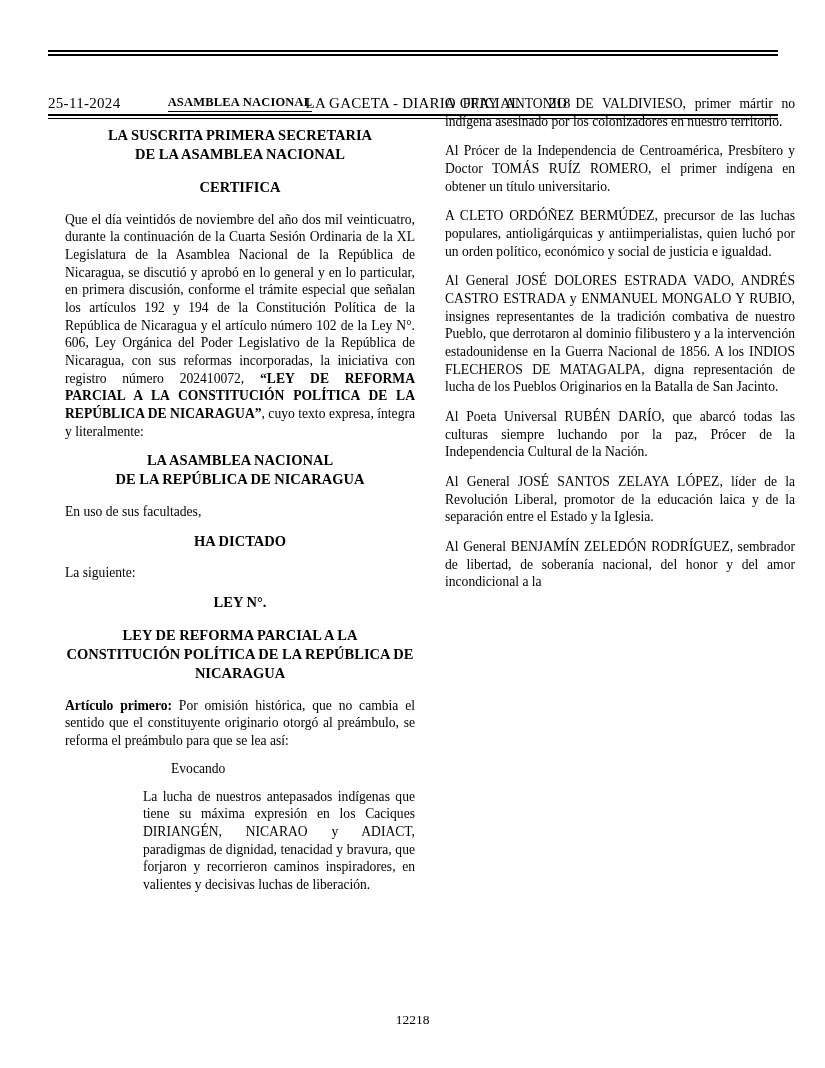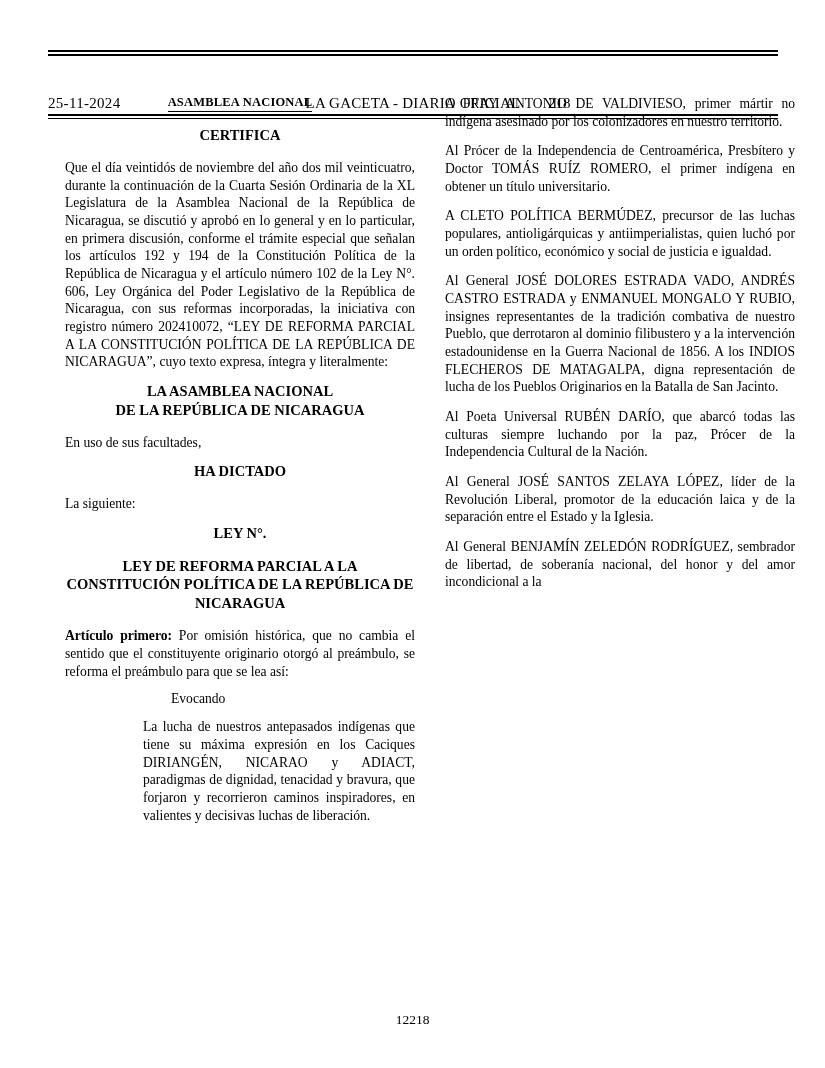--- a/index.html
+++ b/index.html
@@ -80,21 +80,21 @@
   .col-left { padding-right: 14px; }
   .col-right { margin-left: 16px; }
 
   p {
     margin: 0 0 11px 0;
     font-size: 13.7px;
     line-height: 1.28;
     text-align: justify;
     text-justify: inter-word;
   }
-  .bold { font-weight: normal; }
+  .bold { font-weight: bold; }
   .smallcaps-title {
     font-weight: bold;
     font-size: 12.5px;
     text-align: center;
     letter-spacing: 0.2px;
     margin-bottom: 14px;
   }
   .underline-title {
     display: inline-block;
     border-bottom: 1.5px solid #000;
@@ -162,20 +162,22 @@
   </div>
 
   <div class="columns">
 
     <div class="col col-left">
 
       <div class="smallcaps-title">
         <span class="underline-title">ASAMBLEA NACIONAL</span>
       </div>
 
+      <div class="heading" style="white-space: pre-line;">LA SUSCRITA PRIMERA SECRETARIA
+DE LA ASAMBLEA NACIONAL</div>
 
       <div class="heading">CERTIFICA</div>
 
       <p class="body-text"><span>Que el día veintidós de noviembre del año dos mil veinticuatro, durante la continuación de la Cuarta Sesión Ordinaria de la XL Legislatura de la Asamblea Nacional de la República de Nicaragua, se discutió y aprobó en lo general y en lo particular, en primera discusión, conforme el trámite especial que señalan los artículos 192 y 194 de la Constitución Política de la República de Nicaragua y el artículo número 102 de la Ley N°. 606, Ley Orgánica del Poder Legislativo de la República de Nicaragua, con sus reformas incorporadas, la iniciativa con registro número 202410072, </span><span class="bold">“LEY DE REFORMA PARCIAL A LA CONSTITUCIÓN POLÍTICA DE LA REPÚBLICA DE NICARAGUA”</span><span>, cuyo texto expresa, íntegra y literalmente:</span></p>
 
       <div class="heading" style="white-space: pre-line;">LA ASAMBLEA NACIONAL
 DE LA REPÚBLICA DE NICARAGUA</div>
 
       <p class="body-text">En uso de sus facultades,</p>
 
@@ -193,21 +195,21 @@
 
       <div class="evocando">Evocando</div>
 
       <p class="body-text indent-2">La lucha de nuestros antepasados indígenas que tiene su máxima expresión en los Caciques DIRIANGÉN, NICARAO y ADIACT, paradigmas de dignidad, tenacidad y bravura, que forjaron y recorrieron caminos inspiradores, en valientes y decisivas luchas de liberación.</p>
 
     </div>
 
     <div class="col col-right right-col">
       <p>A FRAY ANTONIO DE VALDIVIESO, primer mártir no indígena asesinado por los colonizadores en nuestro territorio.</p>
       <p>Al Prócer de la Independencia de Centroamérica, Presbítero y Doctor TOMÁS RUÍZ ROMERO, el primer indígena en obtener un título universitario.</p>
-      <p>A CLETO POLÍTICA BERMÚDEZ, precursor de las luchas populares, antioligárquicas y antiimperialistas, quien luchó por un orden político, económico y social de justicia e igualdad.</p>
+      <p>A CLETO ORDÓÑEZ BERMÚDEZ, precursor de las luchas populares, antioligárquicas y antiimperialistas, quien luchó por un orden político, económico y social de justicia e igualdad.</p>
       <p>Al General JOSÉ DOLORES ESTRADA VADO, ANDRÉS CASTRO ESTRADA y ENMANUEL MONGALO Y RUBIO, insignes representantes de la tradición combativa de nuestro Pueblo, que derrotaron al dominio filibustero y a la intervención estadounidense en la Guerra Nacional de 1856. A los INDIOS FLECHEROS DE MATAGALPA, digna representación de lucha de los Pueblos Originarios en la Batalla de San Jacinto.</p>
       <p>Al Poeta Universal RUBÉN DARÍO, que abarcó todas las culturas siempre luchando por la paz, Prócer de la Independencia Cultural de la Nación.</p>
       <p>Al General JOSÉ SANTOS ZELAYA LÓPEZ, líder de la Revolución Liberal, promotor de la educación laica y de la separación entre el Estado y la Iglesia.</p>
       <p>Al General BENJAMÍN ZELEDÓN RODRÍGUEZ, sembrador de libertad, de soberanía nacional, del honor y del amor incondicional a la</p>
     </div>
 
   </div>
 
   <div class="footer">12218</div>
 

